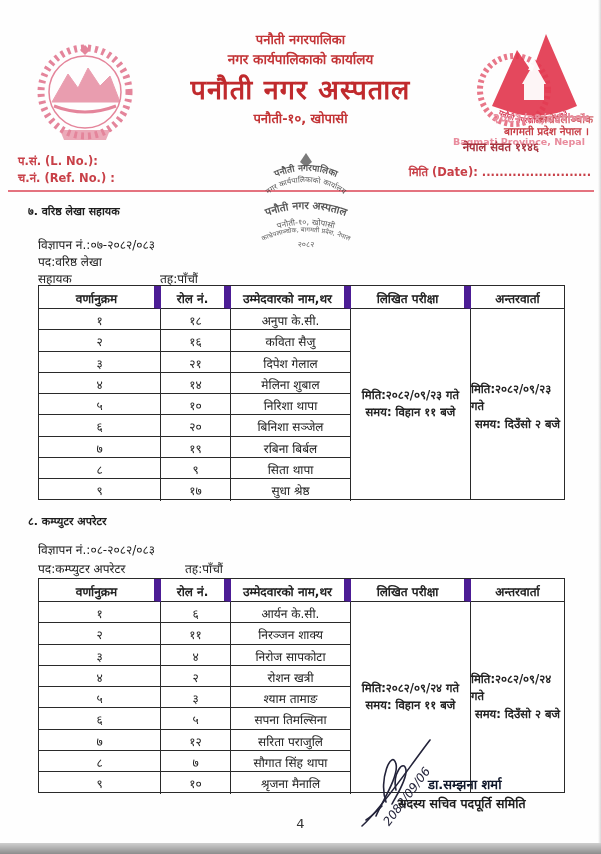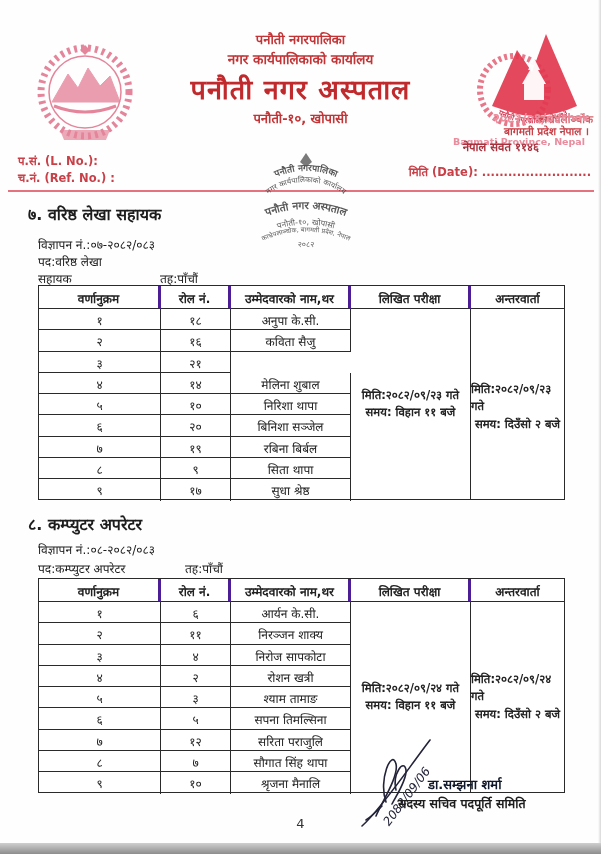--- a/index.html
+++ b/index.html
@@ -16,26 +16,26 @@
   .hdr .title{font-size:27px;font-weight:bold;color:#c02a2d;letter-spacing:1px;margin-top:2px;}
   .hdr .l4{font-size:13px;font-weight:bold;color:#c33436;margin-top:2px;}
   .redtxt{color:#c84048;}
   .pinktxt{color:#e98c9d;}
   .refline{font-size:11.5px;font-weight:bold;color:#c84048;}
   .divider{position:absolute;left:8px;top:190px;width:586px;height:2px;background:#df5a68;opacity:.85;}
   .datebox{font-size:11.5px;font-weight:bold;color:#c84048;}
   
   .rb{position:absolute;font-weight:bold;white-space:nowrap;}
   
-  .sec-h{position:absolute;font-size:16px;font-weight:bold;color:#1d1d1d;}
+  .sec-h{position:absolute;font-size:11px;font-weight:bold;color:#1d1d1d;}
   .meta{position:absolute;font-size:12px;font-weight:normal;color:#1d1d1d;white-space:nowrap;text-align:center;}
   
   .tbl{position:absolute;left:38px;width:527px;border:1.6px solid #2a2a2a;box-sizing:border-box;background:rgba(255,255,255,.6);}
   .thead{display:flex;height:23px;box-sizing:border-box;}
-  .hcell{box-sizing:border-box;border-right:3px solid #4c1d95;border-bottom:1.4px solid #2a2a2a;
+  .hcell{box-sizing:border-box;border-right:7px solid #4c1d95;border-bottom:1.4px solid #2a2a2a;
          font-size:12px;font-weight:bold;text-align:center;padding-top:4px;}
   .hc0{width:122px;} .hc1{width:70px;} .hc2{width:120px;} .hc3{width:120px;} .hc4{flex:1;border-right:none;}
   .tbody{display:flex;}
   .rows{width:312px;}
   .trow{display:flex;height:21.3px;box-sizing:border-box;}
   .tcell{box-sizing:border-box;border-right:1px solid #2a2a2a;border-bottom:1px solid #2a2a2a;
          text-align:center;font-size:12px;padding-top:3px;}
   .tc0{width:122px;} .tc1{width:70px;} .tc2{width:120px;}
   .trow:last-child .tcell{border-bottom:none;}
   .bigcell{box-sizing:border-box;border-right:1px solid #2a2a2a;display:flex;flex-direction:column;
@@ -143,20 +143,21 @@
             <div class="tcell tc2">अनुपा के.सी.</div>
           </div>
           <div class="trow">
             <div class="tcell tc0">२</div>
             <div class="tcell tc1">१६</div>
             <div class="tcell tc2">कविता सैजु</div>
           </div>
           <div class="trow">
             <div class="tcell tc0">३</div>
             <div class="tcell tc1">२१</div>
+            <div class="tcell tc2">दिपेश गेलाल</div>
           </div>
           <div class="trow">
             <div class="tcell tc0">४</div>
             <div class="tcell tc1">१४</div>
             <div class="tcell tc2">मेलिना शुबाल</div>
           </div>
           <div class="trow">
             <div class="tcell tc0">५</div>
             <div class="tcell tc1">१०</div>
             <div class="tcell tc2">निरिशा थापा</div>

